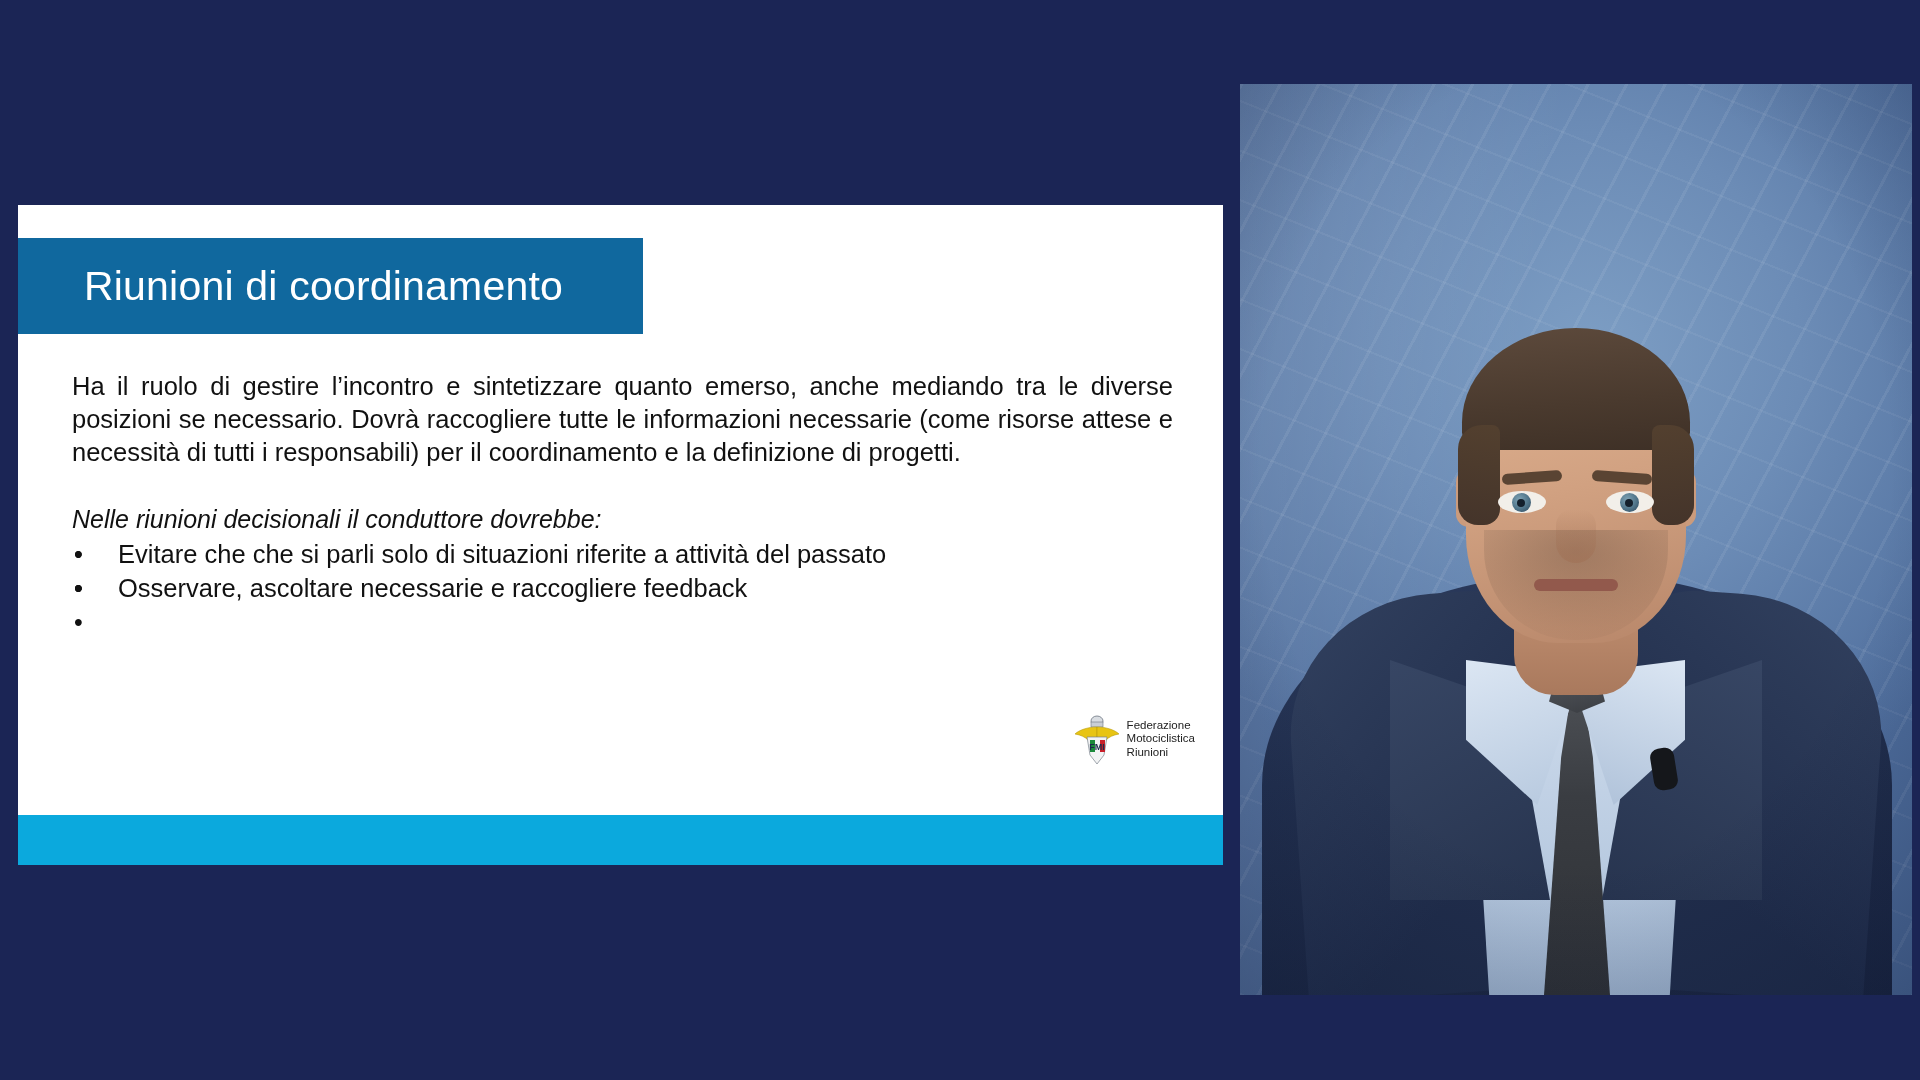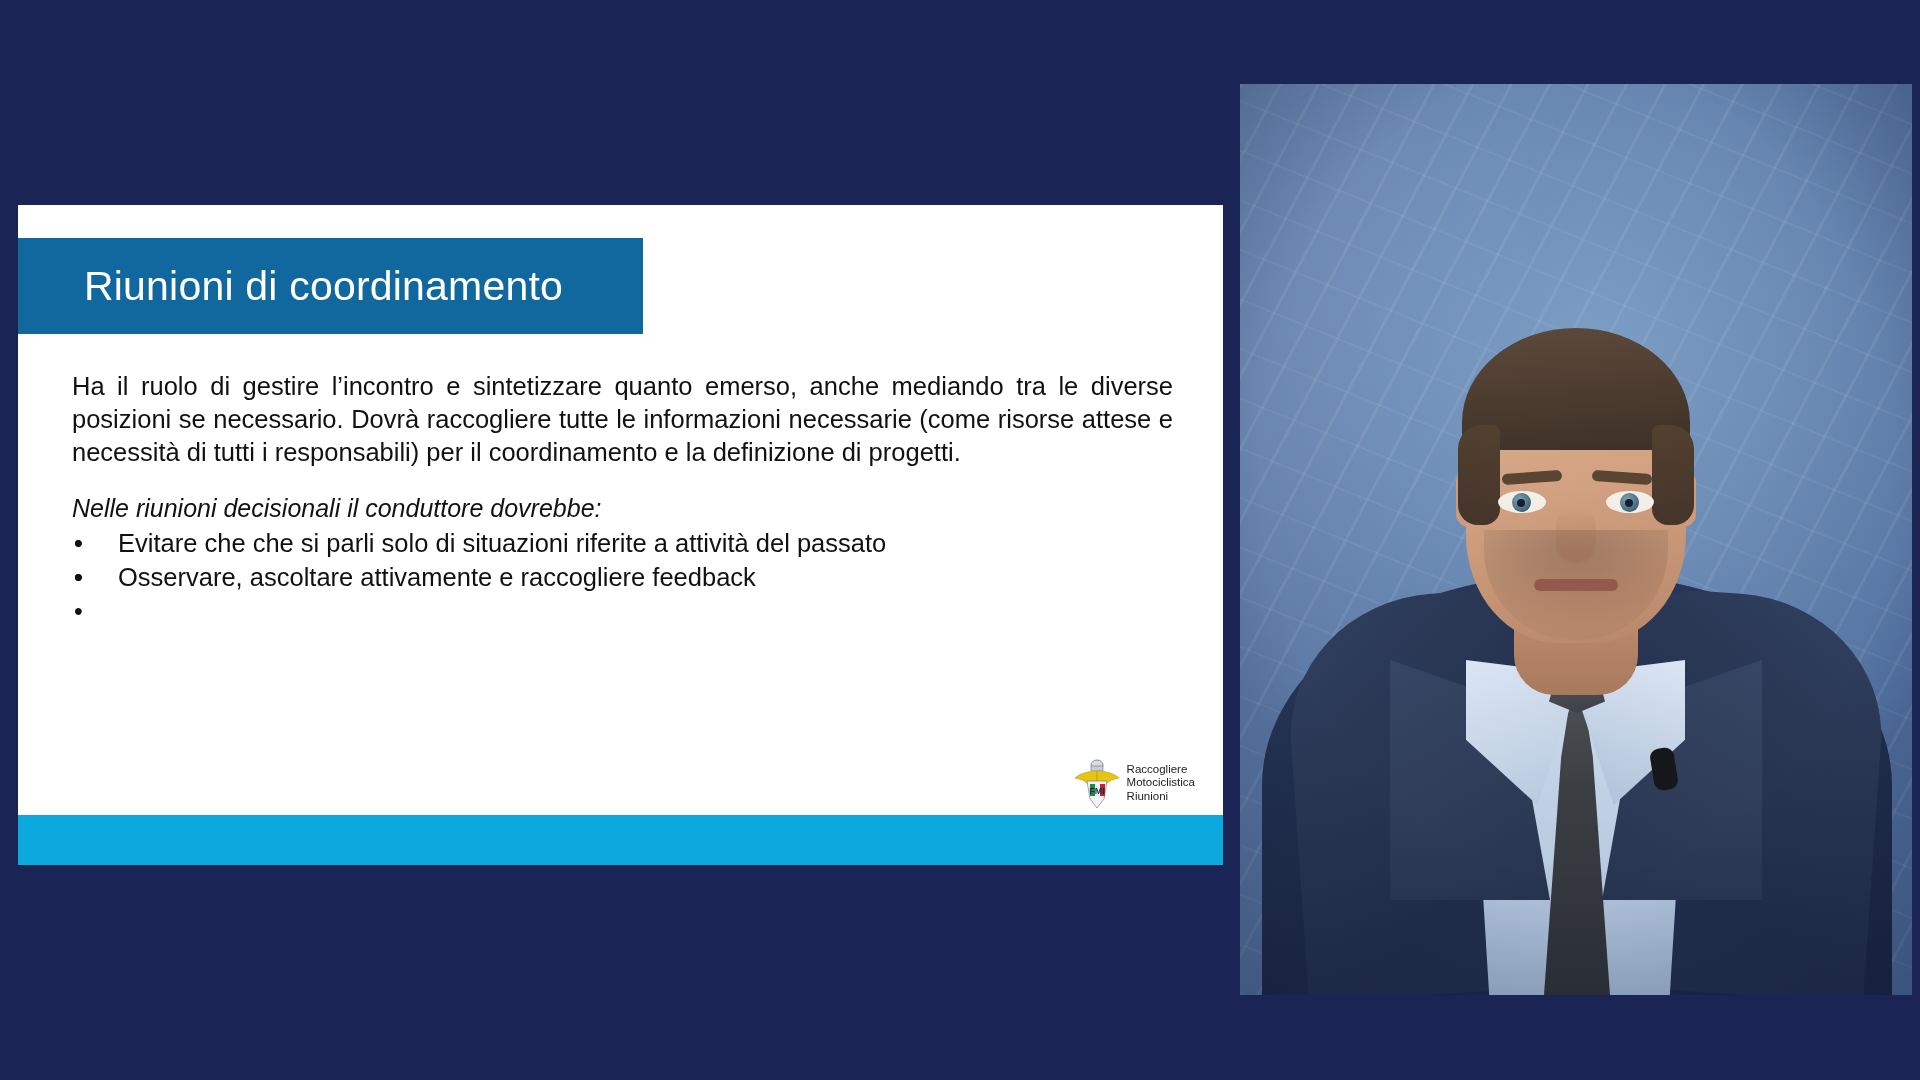--- a/index.html
+++ b/index.html
@@ -9,21 +9,21 @@
     font-family: "Liberation Sans", sans-serif;
   }
   body { background: #1b2555; position: relative; }
 
   
   #slide {
     position: absolute;
     left: 18px; top: 205px;
     width: 1205px; height: 660px;
     background: #ffffff;
-    display: flex; flex-direction: column;
+    display: flex; flex-direction: column; gap: 44px;
   }
   #slide-body { position: relative; flex: 1 1 auto; }
 
   #title-bar {
     position: absolute;
     left: 0; top: 33px;
     width: 625px; height: 96px;
     background: #10689e;
     display: flex; align-items: center;
   }
@@ -40,21 +40,21 @@
     position: absolute;
     left: 54px; top: 165px;
     right: 50px;
   }
   .para {
     font-size: 25.5px;
     line-height: 33px;
     color: #111111;
     text-align: justify;
     text-justify: inter-word;
-    margin-bottom: 23px;
+    margin-bottom: 34px;
   }
   .lead-in {
     font-size: 25px;
     line-height: 32px;
     font-style: italic;
     color: #111111;
     margin-bottom: 3px;
   }
   ul#bullets { list-style: none; }
   ul#bullets li {
@@ -278,42 +278,42 @@
           <span>Evitare che che si parli solo di situazioni riferite a attività del passato</span>
         </li>
         <li>
           <span class="bullet-dot">•</span>
         </li>
         <li>
           <span class="bullet-dot">•</span>
         </li>
         <li class="nojust">
           <span class="bullet-dot">•</span>
-          <span>Osservare, ascoltare attivamente e raccogliere feedback</span>
+          <span>Osservare, ascoltare necessarie e raccogliere feedback</span>
         </li>
         <li class="nojust">
           <span class="bullet-dot">•</span>
         </li>
       </ul>
     </div>
 
     <div id="logo">
       <svg id="logo-mark" viewBox="0 0 46 52">
         <ellipse cx="23" cy="8" rx="6" ry="5" fill="#d9dde2" stroke="#6d7681" stroke-width="0.8"></ellipse>
         <rect x="17" y="9" width="12" height="5" fill="#c9ced5" stroke="#6d7681" stroke-width="0.6"></rect>
         <path d="M23 14 C14 14 5 17 1 21 C7 22 11 24 14 27 L23 24 Z" fill="#e8c413" stroke="#b99c0c" stroke-width="0.6"></path>
         <path d="M23 14 C32 14 41 17 45 21 C39 22 35 24 32 27 L23 24 Z" fill="#e8c413" stroke="#b99c0c" stroke-width="0.6"></path>
         <path d="M13 24 L33 24 L30 42 L23 51 L16 42 Z" fill="#f2f3f4" stroke="#7a828c" stroke-width="0.7"></path>
         <rect x="16" y="27" width="5" height="12" fill="#1c8a3c"></rect>
         <rect x="21" y="27" width="5" height="12" fill="#f3f4f5"></rect>
         <rect x="26" y="27" width="5" height="12" fill="#c8202a"></rect>
         <text x="23" y="37" font-family="'Liberation Sans', sans-serif" font-size="9" font-weight="bold" fill="#1b2b4a" text-anchor="middle">FMI</text>
       </svg>
       <div id="logo-text">
-        <span>Raccogliere</span>
+        <span>Federazione</span>
         <span>Motociclistica</span>
         <span>Riunioni</span>
       </div>
     </div>
   </div>
 
   <div id="footer-bar" style="background: rgb(11, 169, 221);"></div>
 </div>
 
 <div id="video">

